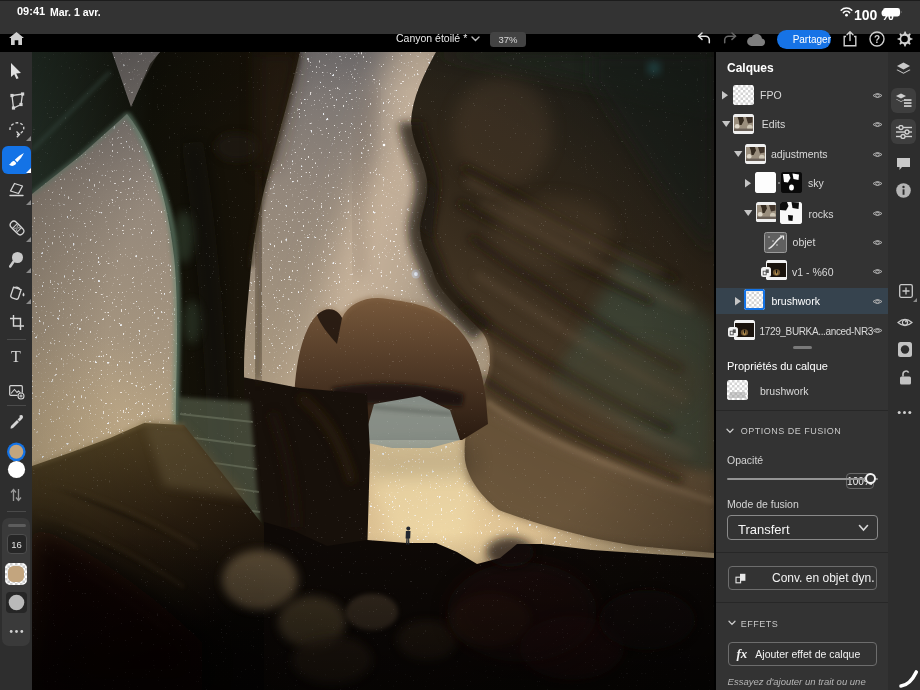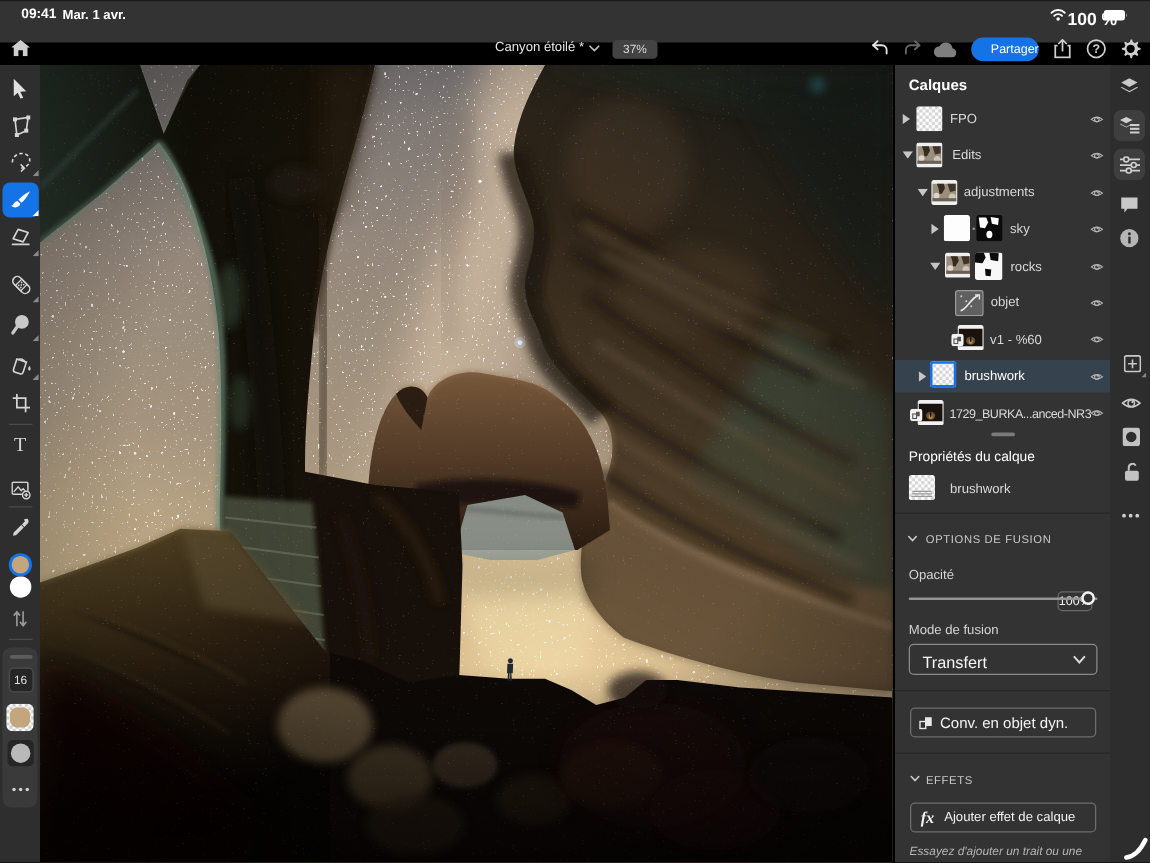--- a/index.html
+++ b/index.html
@@ -577,21 +577,21 @@
  <div class="abs" style="left:22px;top:469.5px;color:#f5f5f5;font-size:13px">Transfert</div>
  <svg class="abs" style="left:142px;top:471.5px" width="11" height="8" viewBox="0 0 11 8">
       <path d="M1.5 1.5 L5.5 6 L9.5 1.5" stroke="#d9d9d9" stroke-width="1.6" fill="none" stroke-linecap="round"></path>
     </svg>
  <div class="divline" style="top:500.4px"></div>
  <div class="btn" style="top:514px;height:24px">
       <svg style="margin-left:6.5px" width="13" height="11" viewBox="0 0 13 11">
         <rect x="5" y="0.8" width="5.4" height="7" fill="#e8e8e8"></rect>
         <rect x="1" y="4.2" width="4.6" height="5.6" fill="none" stroke="#e8e8e8" stroke-width="1.1"></rect>
       </svg>
-      <span style="margin-left:4px;white-space:nowrap">Conv. en objet dyn.</span>
+      <span style="margin-left:24px;white-space:nowrap">Conv. en objet dyn.</span>
     </div>
  <div class="divline" style="top:549.7px"></div>
  <svg class="abs" style="left:11.6px;top:568px" width="8" height="6" viewBox="0 0 8 6">
       <path d="M1 1.2 L4 4.4 L7 1.2" stroke="#c9c9c9" stroke-width="1.3" fill="none" stroke-linecap="round"></path>
     </svg>
  <div class="sechead" style="left:24.8px;top:566.5px">EFFETS</div>
  <div class="btn" style="top:590.1px;height:24.3px">
       <span style="margin-left:8px;font-family:'Liberation Serif',serif;font-style:italic;font-size:13px;font-weight:bold">fx</span>
       <span style="margin-left:8px;font-size:10.5px;white-space:nowrap">Ajouter effet de calque</span>
     </div>

